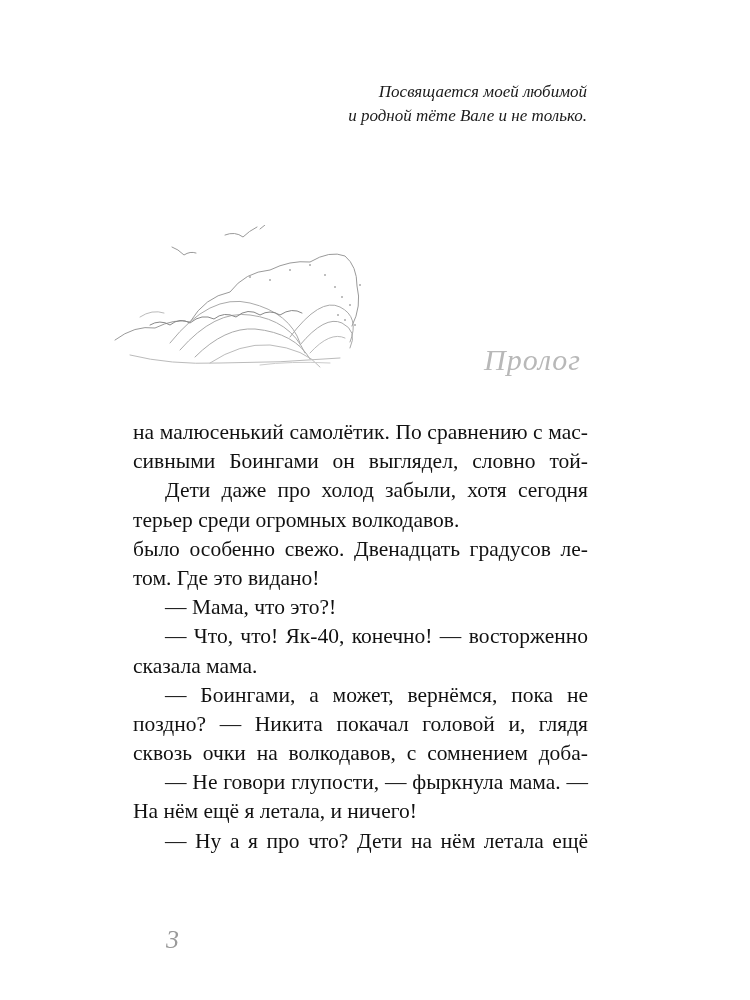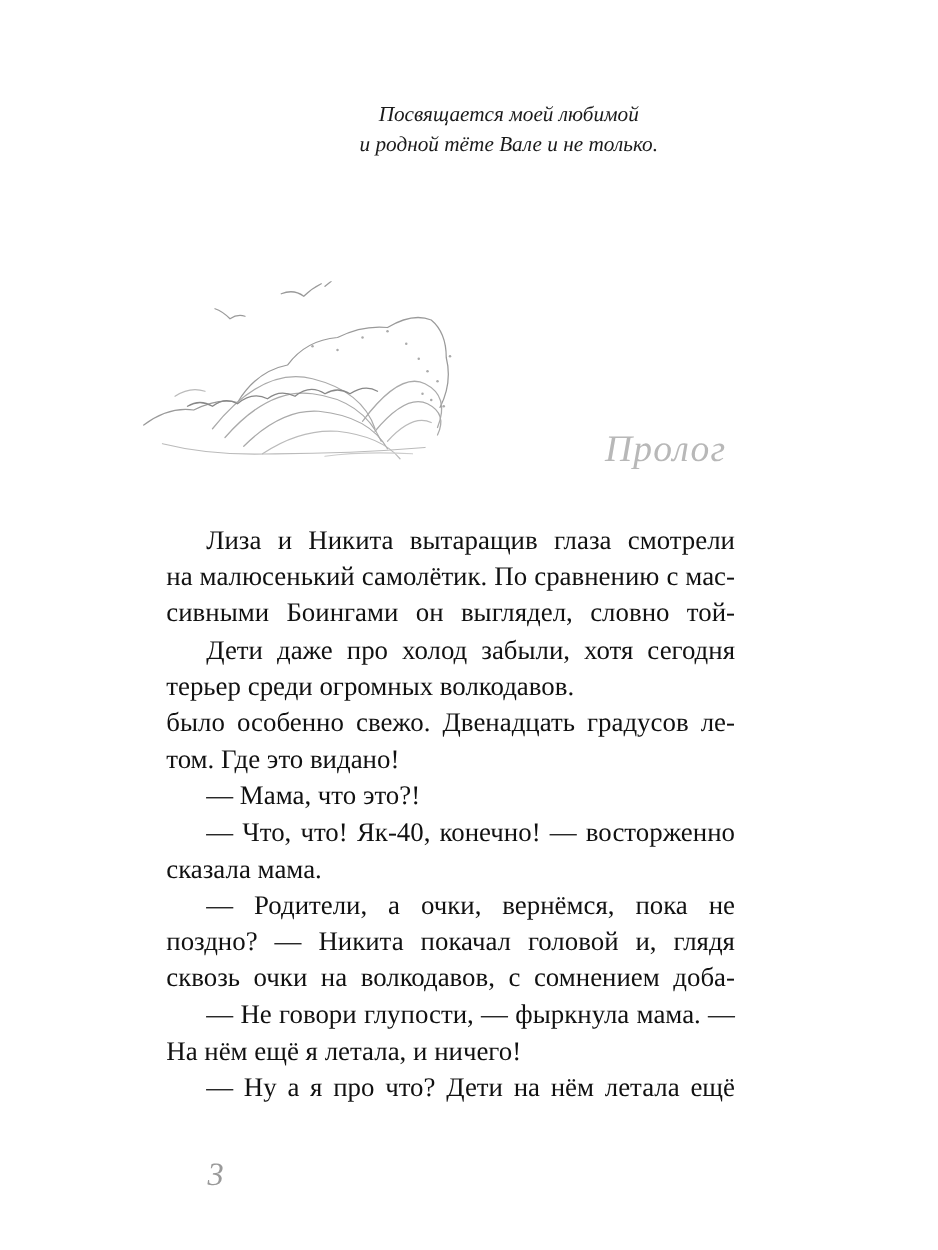--- a/index.html
+++ b/index.html
@@ -1,20 +1,20 @@
 <!DOCTYPE html>
 <html><head>
 <meta charset="utf-8">
 <style>
   html, body { margin: 0; padding: 0; background: #ffffff; }
   body { width: 750px; height: 1000px; position: relative; overflow: hidden; }
   .page { position: absolute; left: 0; top: 0; width: 750px; height: 1000px; background: #fff; }
   .dedication {
     position: absolute; right: 163px; top: 80px; width: 360px;
-    text-align: center; font-family: "Liberation Serif", serif; font-style: italic;
+    text-align: right; font-family: "Liberation Serif", serif; font-style: italic;
     font-size: 17px; line-height: 24px; color: #1a1a1a;
   }
   .illustration { position: absolute; left: 110px; top: 225px; width: 350px; height: 160px; }
   .chapter-title {
     position: absolute; left: 484px; top: 343px;
     font-family: "Liberation Serif", serif; font-style: italic;
     font-size: 30px; color: #b8b8b8; letter-spacing: 1px; text-align: right;
   }
   .body-text {
     position: absolute; left: 133px; top: 418px; width: 455px;
@@ -75,31 +75,30 @@
         <circle cx="235" cy="95" r="1"></circle>
           <circle cx="245" cy="100" r="1"></circle>
           <circle cx="228" cy="90" r="1"></circle>
       </g>
     </svg>
   </div>
 
   <div class="chapter-title">Пролог</div>
 
   <div class="body-text" id="body-text">
-      <span class="line indent">Лиза и Никита вытаращив глаза смотрели</span>
       <span class="line">на малюсенький самолётик. По сравнению с мас-</span>
       <span class="line">сивными Боингами он выглядел, словно той-</span>
       <span class="line indent">Дети даже про холод забыли, хотя сегодня</span>
       <span class="line last">терьер среди огромных волкодавов.</span>
       <span class="line">было особенно свежо. Двенадцать градусов ле-</span>
       <span class="line last">том. Где это видано!</span>
       <span class="line indent last">— Мама, что это?!</span>
       <span class="line indent">— Что, что! Як-40, конечно! — восторженно</span>
       <span class="line last">сказала мама.</span>
-      <span class="line indent">— Родители, а очки, вернёмся, пока не</span>
+      <span class="line indent">— Боингами, а может, вернёмся, пока не</span>
       <span class="line">поздно? — Никита покачал головой и, глядя</span>
       <span class="line">сквозь очки на волкодавов, с сомнением доба-</span>
       <span class="line indent">— Не говори глупости, — фыркнула мама. —</span>
       <span class="line last">На нём ещё я летала, и ничего!</span>
       <span class="line indent">— Ну а я про что? Дети на нём летала ещё</span>
     </div>
 
   <div class="page-number">3</div>
 
 </div>

